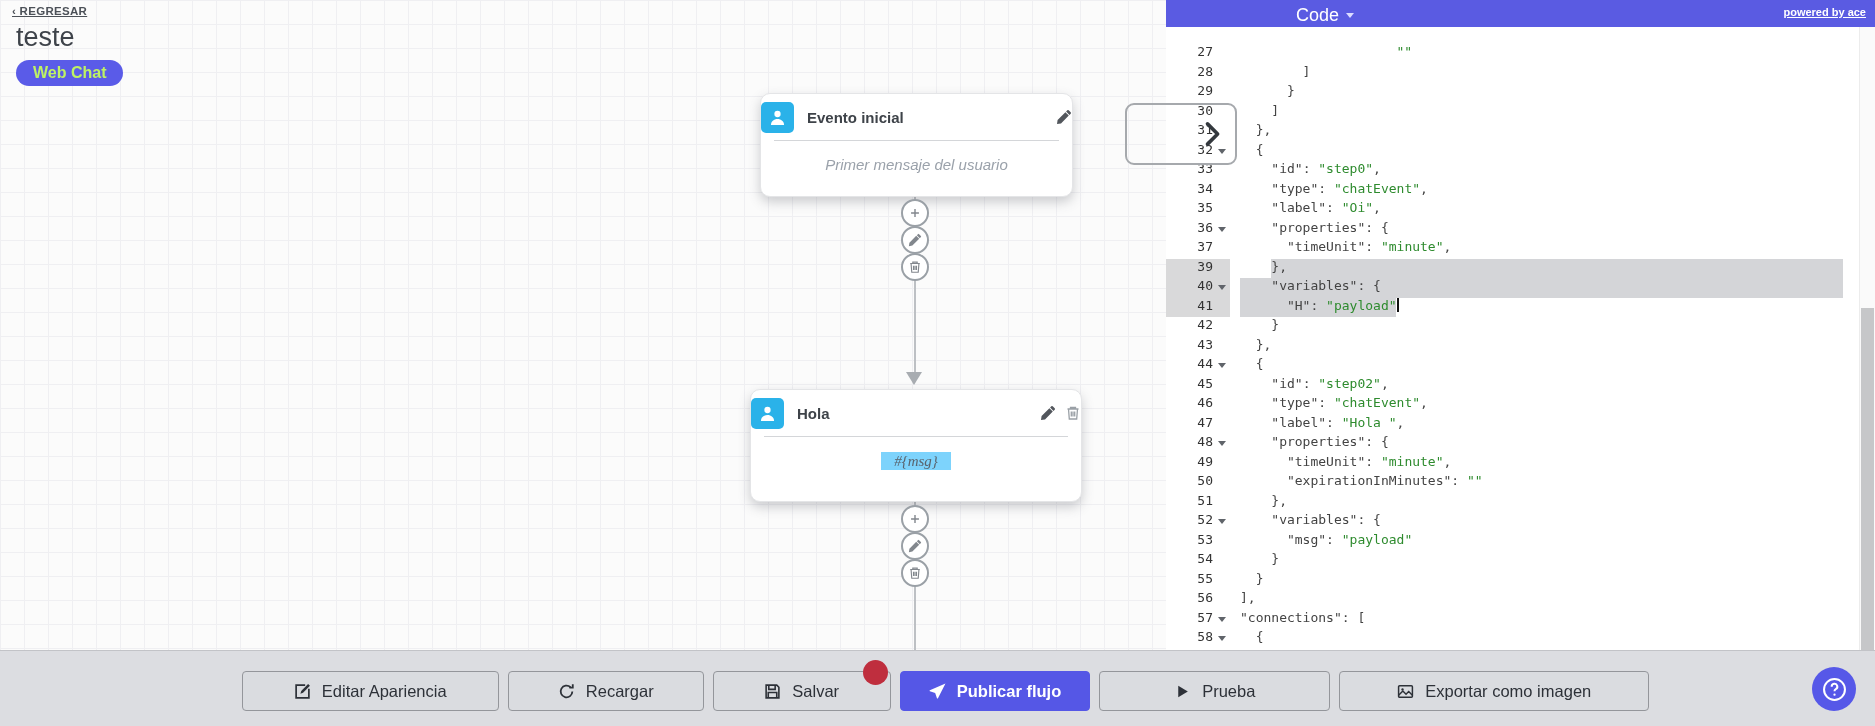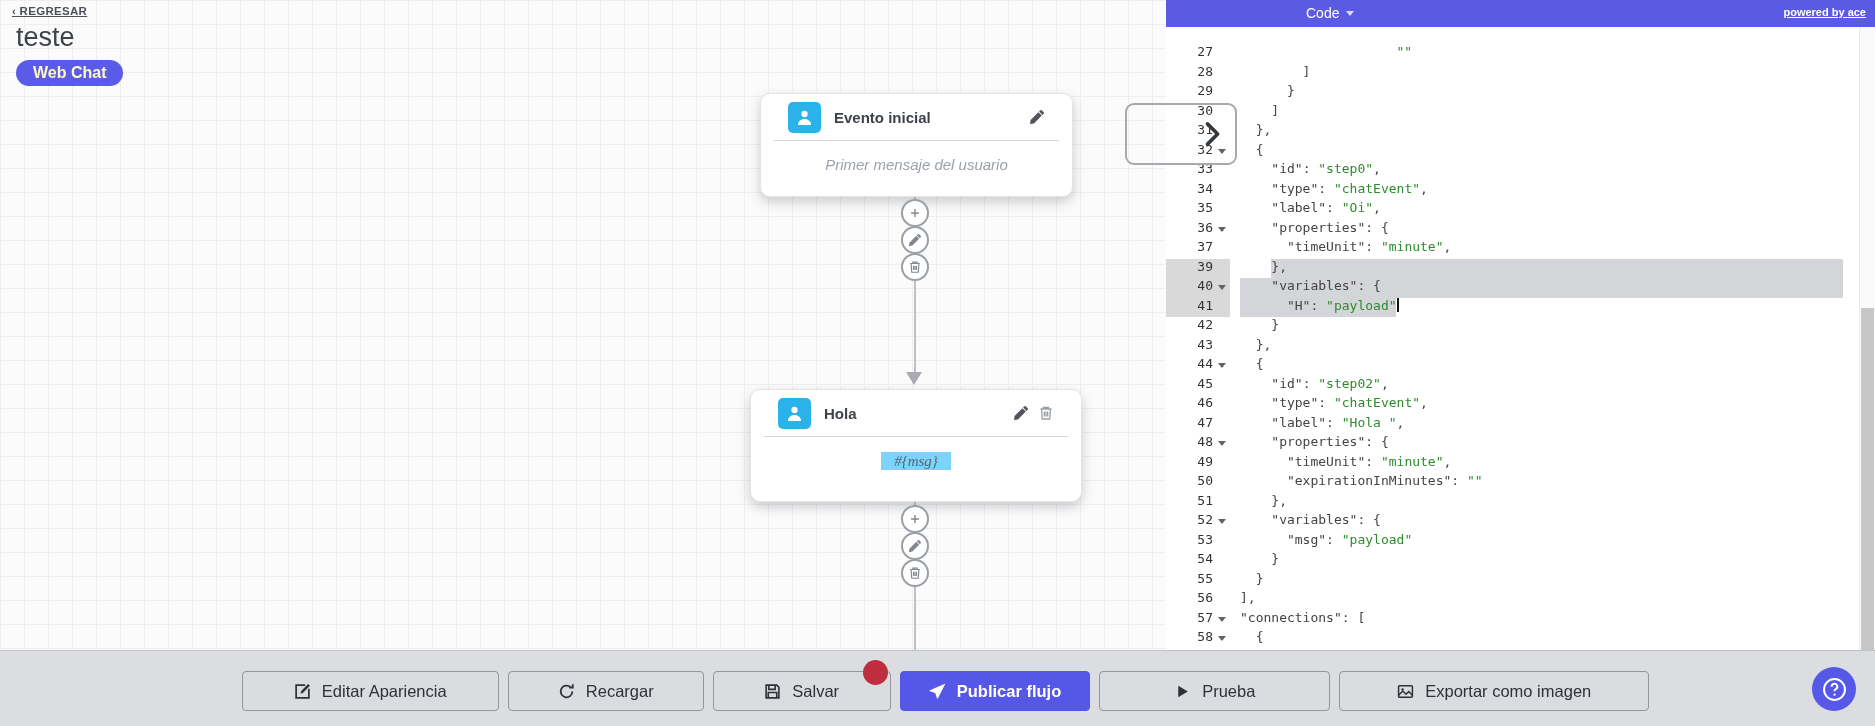--- a/index.html
+++ b/index.html
@@ -7,29 +7,29 @@
        font-family:"Liberation Sans",sans-serif;}
 
   
   .canvas{position:absolute;left:0;top:0;width:1166px;height:650px;background:#fbfbfb;
     background-image:linear-gradient(#efeff2 1px,transparent 1px),
                      linear-gradient(90deg,#efeff2 1px,transparent 1px);
     background-size:24px 24px;}
   .back{position:absolute;left:12px;top:5px;font-size:11.5px;font-weight:bold;color:#4c5158;
         text-decoration:underline;letter-spacing:.3px;cursor:pointer;}
   .flow-title{position:absolute;left:16px;top:22px;font-size:27px;color:#3e434a;font-weight:500;}
-  .badge{position:absolute;left:16px;top:60px;background:#5a5be8;color:#fef9c3;font-size:16px;
+  .badge{position:absolute;left:16px;top:60px;background:#5a5be8;color:#bef264;font-size:16px;
          font-weight:bold;padding:4px 17px;border-radius:16px;}
 
   
   .node{position:absolute;background:#fff;border:1px solid #e4e5e7;border-radius:10px;
         box-shadow:0 5px 12px rgba(80,84,92,.28);box-sizing:border-box;}
   #node1{left:760px;top:93px;width:313px;height:104px;}
   #node2{left:750px;top:389px;width:332px;height:113px;}
-  .node-head{display:flex;align-items:center;padding:8px 27px;height:46px;box-sizing:border-box;}
+  .node-head{display:flex;align-items:center;padding:8px 0;height:46px;box-sizing:border-box;}
   .node-icon{width:33px;height:31px;background:#2ab2e9;border-radius:5px;flex:0 0 33px;
              display:flex;align-items:center;justify-content:center;}
   .node-icon svg{width:21px;height:21px;}
   .node-title{margin-left:13px;font-size:15px;font-weight:bold;color:#3e4349;}
   .node-actions{margin-left:auto;display:flex;gap:9px;align-items:center;}
   .act{cursor:pointer;display:flex;}
   .act-edit{color:#52565c;}
   .act-del{color:#9aa0a6;}
   .act svg{width:16px;height:16px;}
   .node-divider{height:1px;background:#d4d6d9;margin:0 13px;}
@@ -44,21 +44,21 @@
     border-left:8px solid transparent;border-right:8px solid transparent;
     border-top:13px solid #a8acb1;}
   .cbtn{position:absolute;left:901px;width:28px;height:28px;border-radius:50%;background:#fff;
     border:2px solid #9aa0a6;box-sizing:border-box;display:flex;align-items:center;
     justify-content:center;color:#82878d;cursor:pointer;}
   .cbtn svg{width:14px;height:14px;}
 
   
   .code-panel{position:absolute;left:1166px;top:0;width:709px;height:650px;background:#fff;}
   .code-head{position:absolute;top:0;left:0;right:0;height:27px;background:#5a5be2;z-index:2;}
-  .code-title{position:absolute;left:140px;top:5px;color:#fff;font-size:14px;display:flex;
+  .code-title{position:absolute;left:130px;top:5px;color:#fff;font-size:18px;display:flex;
               align-items:center;gap:7px;cursor:pointer;}
   .dd-arrow{width:0;height:0;border-left:4px solid transparent;border-right:4px solid transparent;
             border-top:5px solid #dcdcff;}
   .powered{position:absolute;right:9px;top:6px;color:#fff;font-size:11px;font-weight:bold;
            text-decoration:underline;cursor:pointer;}
   .editor{position:absolute;top:27px;left:0;right:0;bottom:0;overflow:hidden;background:#fff;
           padding-top:17px;}
   .gutter-bg{position:absolute;left:0;top:27px;bottom:0;width:64px;background:#f0f0f1;z-index:0;}
   .crow{display:flex;height:19.5px;line-height:19.5px;position:relative;}
   .gut{flex:0 0 64px;width:64px;text-align:right;padding-right:17px;box-sizing:border-box;

